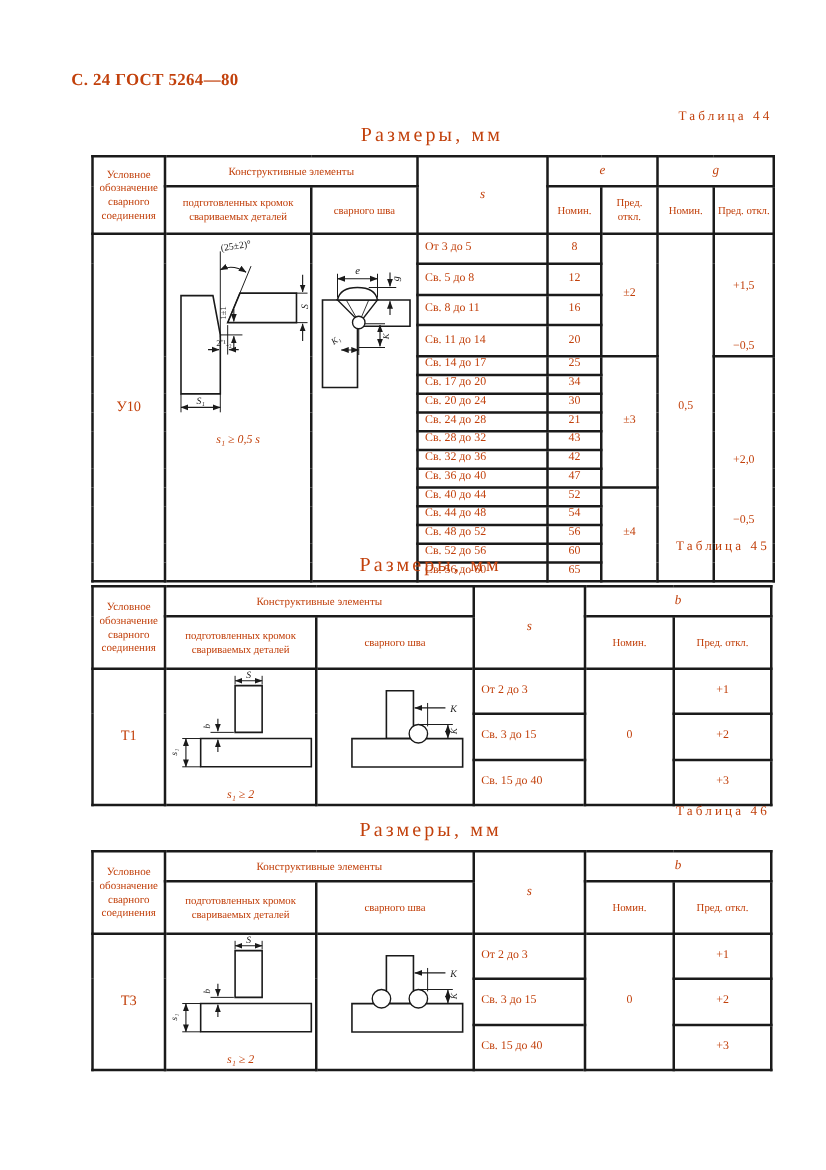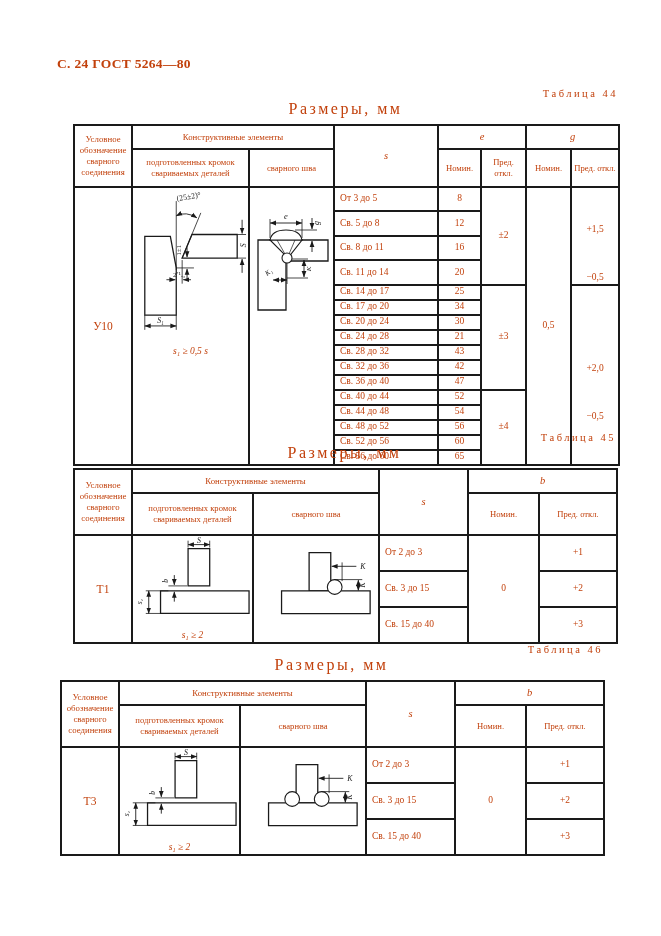--- a/index.html
+++ b/index.html
@@ -298,21 +298,21 @@
           <td>+2</td>
         </tr>
         <tr>
           <td class="rng">Св. 15 до 40</td>
           <td>+3</td>
         </tr>
       </tbody>
     </table>
   </div>
 
-  <div class="tblock" style="left:60px; top:644px; width:543px;">
+  <div class="tblock" style="left:73px; top:644px; width:543px;">
     <div class="tcap">Таблица 46</div>
     <div class="tsizes">Размеры, мм</div>
     <table class="gt t46" style="width:543px">
       <colgroup>
         <col style="width:58px">
           <col style="width:121px">
           <col style="width:126px">
         <col style="width:89px">
           <col style="width:71px">
           <col style="width:78px">

